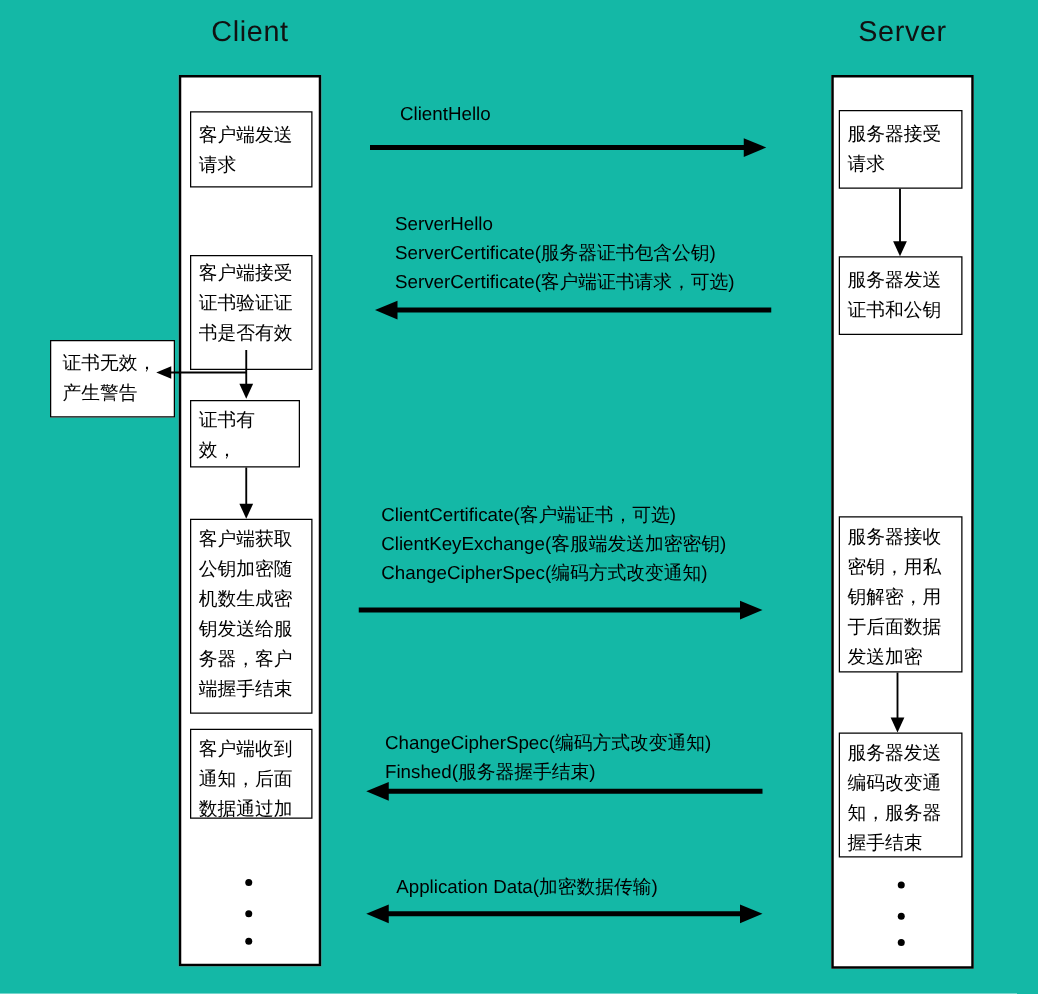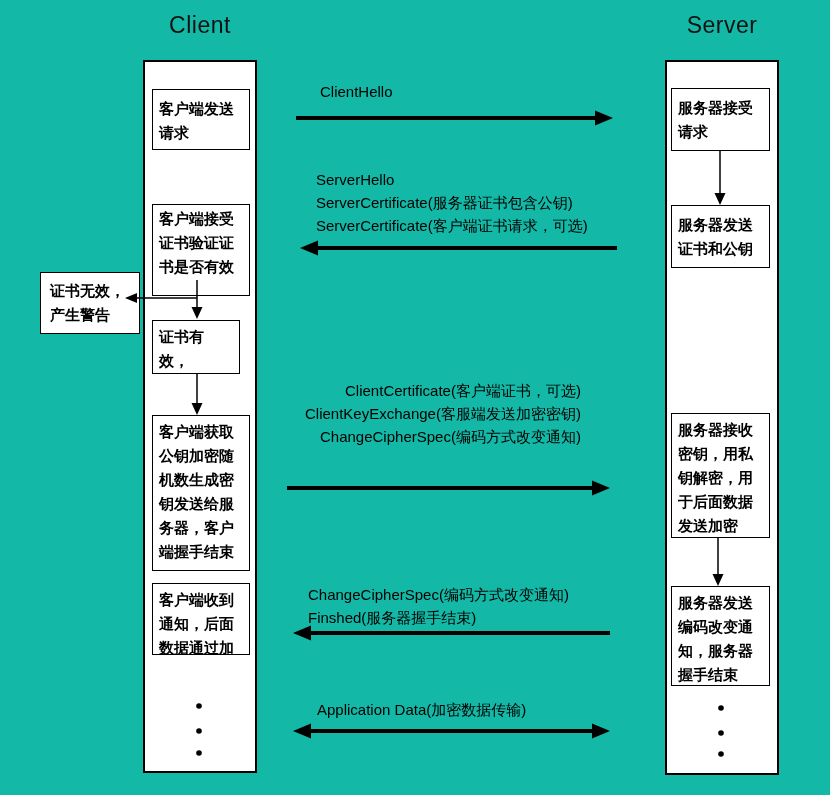--- a/index.html
+++ b/index.html
@@ -12,21 +12,20 @@
     position:absolute;width:114px;text-align:center;font-size:23px;
     color:#111;letter-spacing:0.5px;
   }
   .lane{
     position:absolute;border:2px solid #000;background:#fff;box-sizing:border-box;
   }
   .node{
     position:absolute;border:1px solid #000;background:#fff;box-sizing:border-box;
     font-size:15px;line-height:24px;padding:4px 6px;white-space:pre-line;
     overflow:hidden;
-    font-weight:bold;
   }
   .msg{
     position:absolute;font-size:15px;line-height:23px;white-space:nowrap;color:#000;
   }
   svg.connectors{position:absolute;left:0;top:0;pointer-events:none;}
 </style>
 </head>
 <body>
 
 <div class="canvas">
@@ -73,21 +72,21 @@
 握手结束</div>
 
   <div class="msg" style="left:320px;top:80px;">
     <div>ClientHello</div>
   </div>
   <div class="msg" style="left:316px;top:168px;">
     <div>ServerHello</div>
     <div>ServerCertificate(服务器证书包含公钥)</div>
     <div>ServerCertificate(客户端证书请求，可选)</div>
   </div>
-  <div class="msg" style="left:305px;top:379px;text-align:right;">
+  <div class="msg" style="left:305px;top:401px;">
     <div>ClientCertificate(客户端证书，可选)</div>
     <div>ClientKeyExchange(客服端发送加密密钥)</div>
     <div>ChangeCipherSpec(编码方式改变通知)</div>
   </div>
   <div class="msg" style="left:308px;top:583px;">
     <div>ChangeCipherSpec(编码方式改变通知)</div>
     <div>Finshed(服务器握手结束)</div>
   </div>
   <div class="msg" style="left:317px;top:698px;">
     <div>Application Data(加密数据传输)</div>

